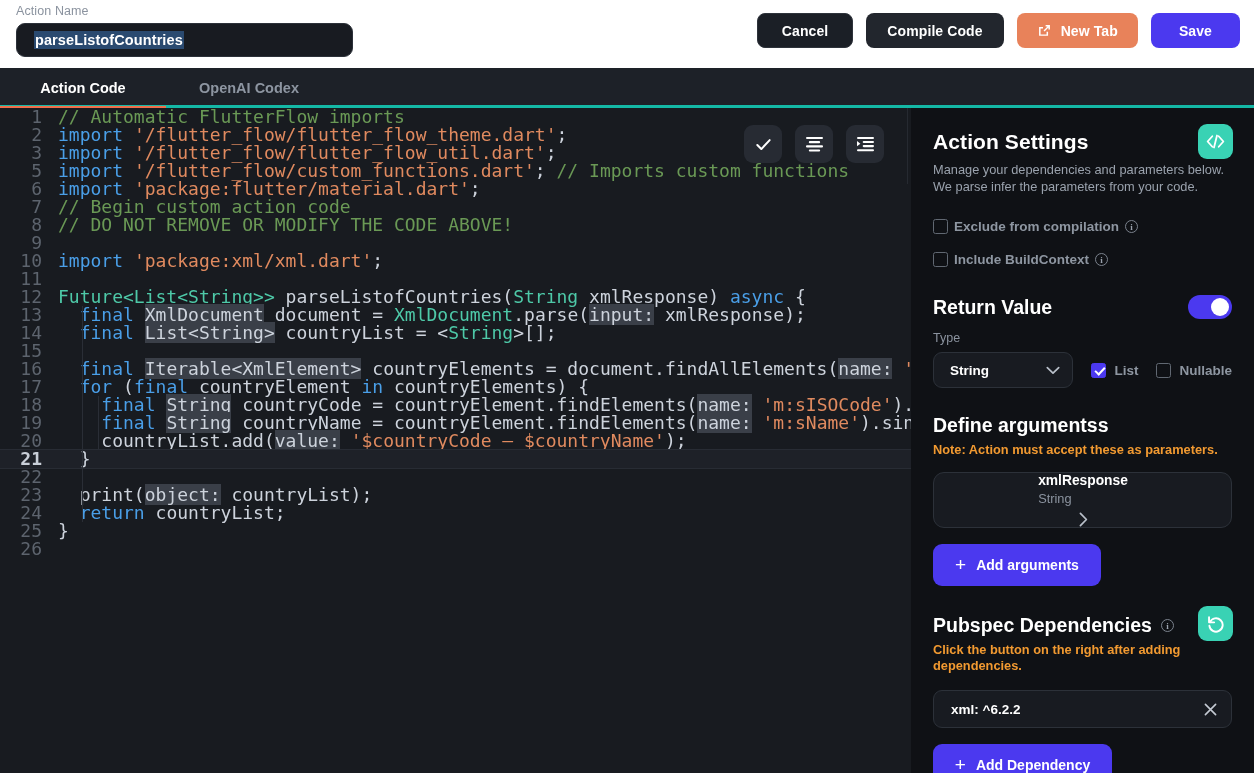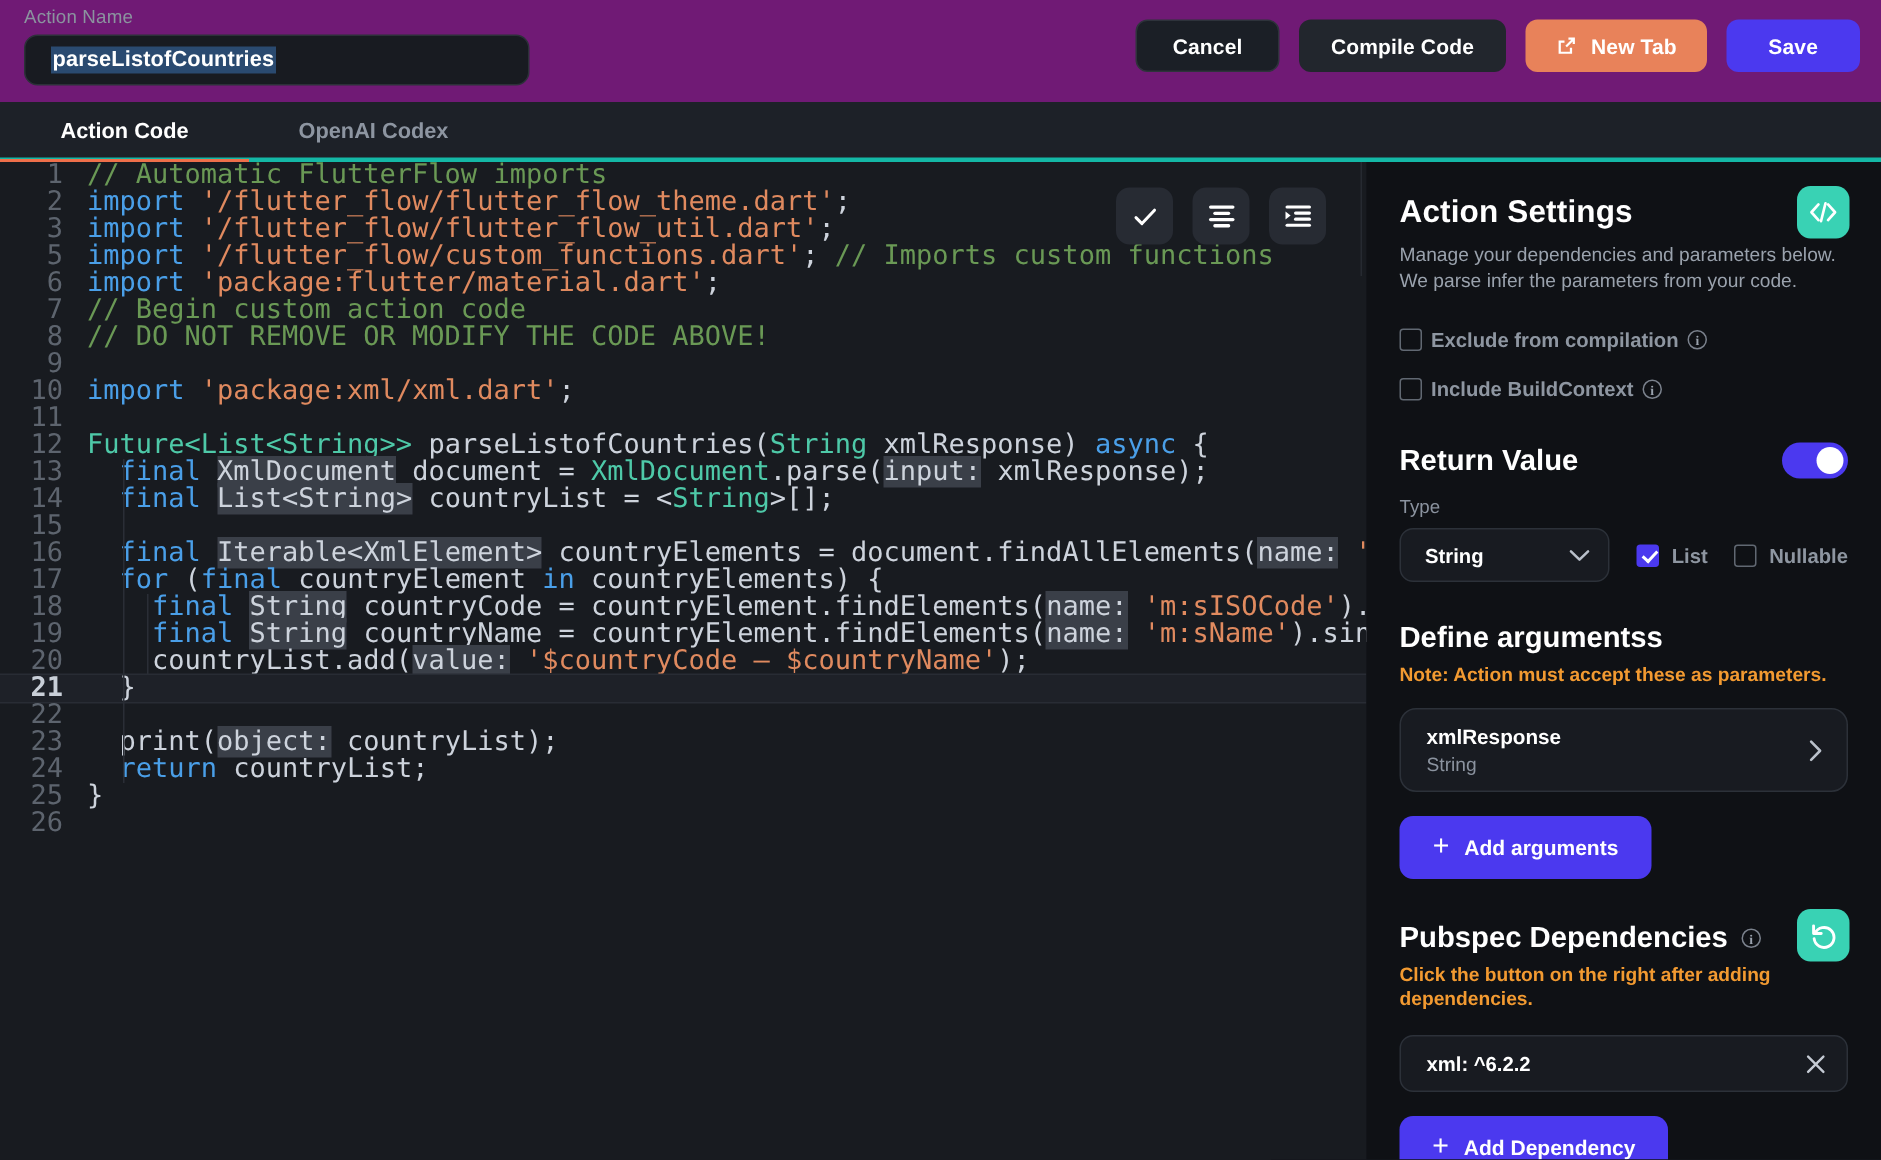--- a/index.html
+++ b/index.html
@@ -7,21 +7,21 @@
     width: 1254px; height: 773px;
     background: #14171c;
     font-family: "Liberation Sans", sans-serif;
     overflow: hidden;
   }
   body { position: relative; }
 
   
   .topbar {
     position: absolute; left: 0; top: 0; width: 1254px; height: 68px;
-    background: #701a75;
+    background: #ffffff;
   }
   .action-name-label {
     position: absolute; left: 16px; top: 4px;
     font-size: 12.5px; color: #8b939f; letter-spacing: .1px;
   }
   .name-input {
     position: absolute; left: 16px; top: 23px;
     width: 337px; height: 34px;
     border: 1px solid #2c3139; border-radius: 9px;
     background: #181b21;
@@ -187,21 +187,21 @@
   .opt { display: flex; align-items: center; gap: 8px; margin-left: 18px; cursor: pointer; }
   .opt .chk-label { font-size: 13.5px; }
 
   .args-head { margin-top: 26px; }
   .note {
     margin-top: 5px; font-size: 12.8px; font-weight: 700; color: #f29a31; line-height: 16px;
   }
   .arg-card {
     margin-top: 14px; height: 56px; border: 1px solid #2c3139; border-radius: 11px;
     background: #181b21; display: flex; align-items: center;
-    padding: 0 16px 0 17px; justify-content: space-between; cursor: pointer;
+    padding: 0 16px 0 17px; justify-content: space-between; cursor: pointer; flex-direction: column;
   }
   .arg-name { font-size: 13.8px; font-weight: 700; color: #ffffff; }
   .arg-type { font-size: 12.8px; color: #8b939f; margin-top: 3px; }
   .chev-r { width: 9px; height: 15px; }
   .big-btn {
     margin-top: 16px; height: 42px; width: 168px; border-radius: 9px; background: #4b39ef;
     display: flex; align-items: center; justify-content: center; gap: 10px;
     font-size: 14px; font-weight: 700; color: #fff; cursor: pointer;
   }
   .big-btn.wide { width: 179px; }

